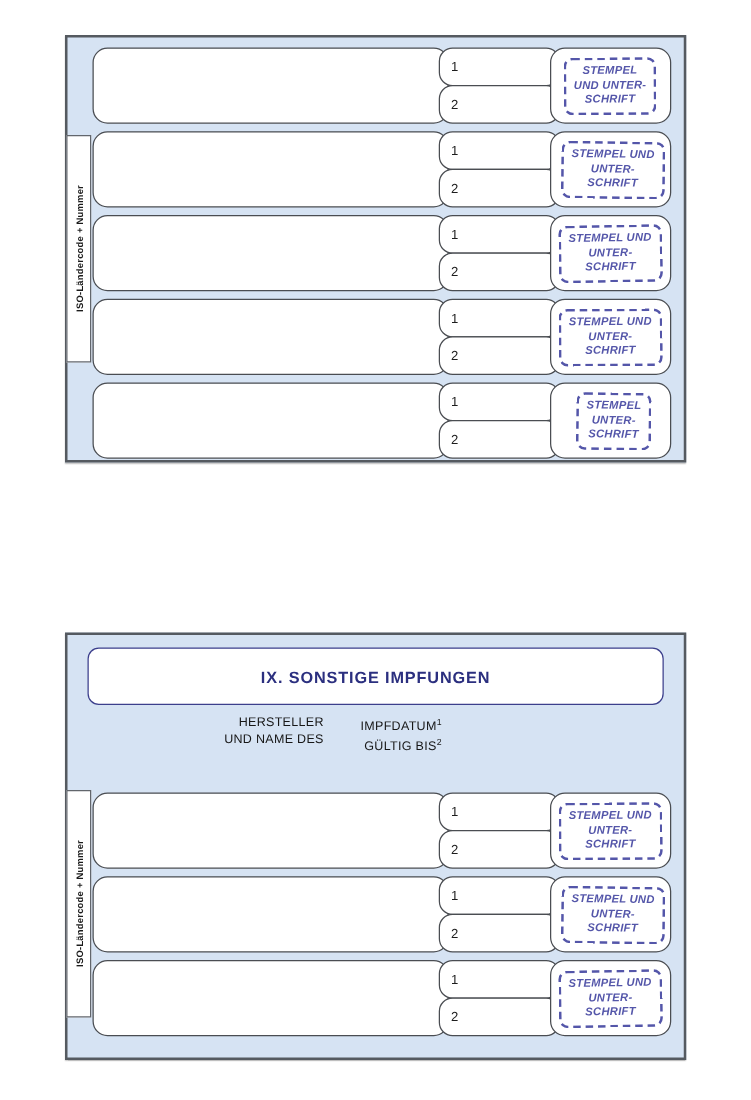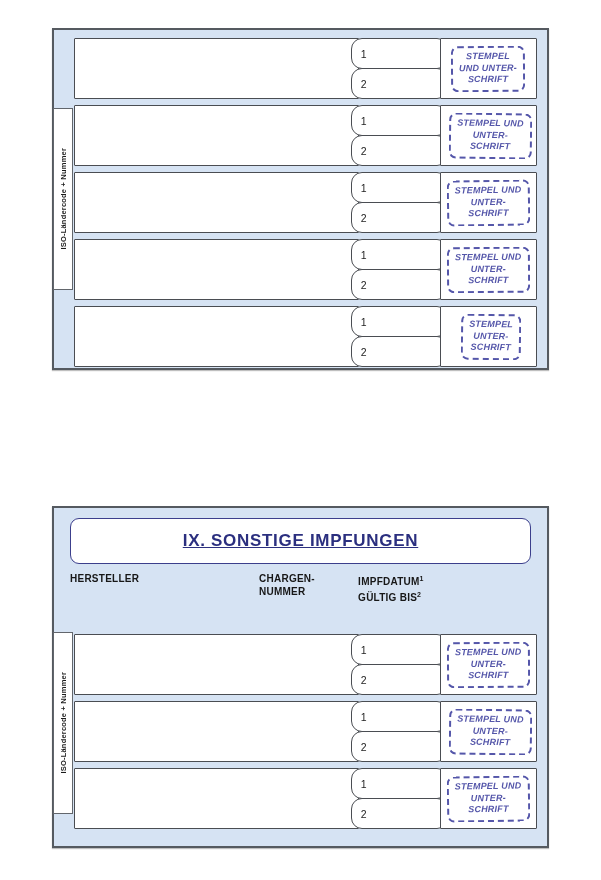--- a/index.html
+++ b/index.html
@@ -44,34 +44,33 @@
   
   .title-box {
     position: absolute;
     left: 16px; top: 10px; right: 16px; height: 46px;
     background: #ffffff;
     border: 1.5px solid #3c3f8c;
     border-radius: 9px;
     display: flex; align-items: center; justify-content: center;
   }
   .title-box .title-text {
-    font-size: 17px; font-weight: bold; color: #2b2f7f;
+    font-size: 13px; font-weight: bold; color: #2b2f7f;
     letter-spacing: .7px;
-    text-decoration: underline;
   }
 
   
   .col-headers {
     position: absolute;
     left: 16px; right: 16px; top: 62px; height: 50px;
     display: flex;
   }
   .col-head {
-    font-size: 10px; font-weight: bold; color: #171717;
-    text-align: left; line-height: 13px; letter-spacing: .25px;
+    font-size: 10px; font-weight: normal; color: #171717;
+    text-align: right; line-height: 13px; letter-spacing: .25px;
     padding-top: 2px;
   }
   .col-head sup { font-size: 7px; vertical-align: super; }
   .ch-1 { flex: 0 0 41%; }
   .ch-2 { flex: 0 0 21.5%; }
   .ch-3 { flex: 0 0 20.5%; }
   .ch-4 { flex: 0 0 17%; }
 
   
   .rows { position: absolute; left: 20px; right: 10px; }
@@ -82,21 +81,21 @@
     position: relative;
     height: 61px;
     margin-bottom: 6px;
     display: flex;
     align-items: stretch;
   }
 
   .cell {
     background: #ffffff;
     border: 1.4px solid #4a4d52;
-    border-radius: 1px;
+    border-radius: 12px;
     position: relative;
   }
 
   
   .cell-free { flex: 0 0 61.5%; margin-right: -8px; z-index: 1; }
 
   
   .cell-dates {
     flex: 0 0 21%;
     display: flex; flex-direction: column;
@@ -250,24 +249,21 @@
 
   <div class="panel" id="panel-bottom">
 
     <div class="title-box">
       <span class="title-text">IX. SONSTIGE IMPFUNGEN</span>
     </div>
 
     <div class="col-headers">
       <div class="col-head ch-1">
         <div>HERSTELLER</div>
-      </div>
-      <div class="col-head ch-2">
-        <div>CHARGEN-</div>
-        <div>NUMMER</div>
+        <div>UND NAME DES</div>
       </div>
       <div class="col-head ch-3">
         <div><span>IMPFDATUM</span><sup>1</sup></div>
         <div><span>GÜLTIG BIS</span><sup>2</sup></div>
       </div>
     </div>
 
     <div class="rows" id="rows-bottom">
         <div class="row">
           <div class="cell cell-free"></div>

